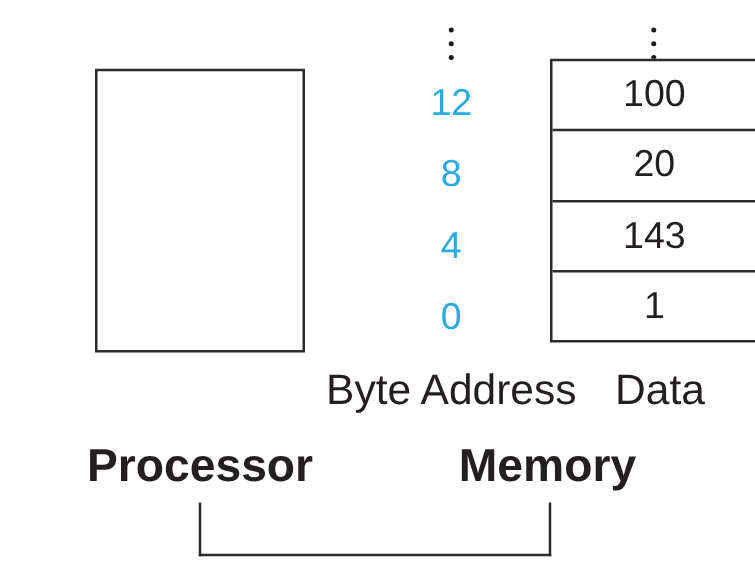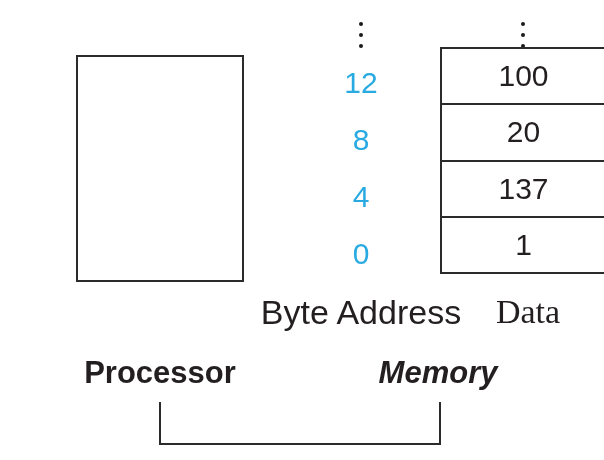--- a/index.html
+++ b/index.html
@@ -100,35 +100,35 @@
   .caption {
     position: absolute;
     top: 296px;
     transform: translateX(-50%);
     color: var(--text-color);
     font-size: 34px;
     line-height: 32px;
     white-space: nowrap;
   }
   .byte-caption { left: 313px; }
-  .data-caption { left: 480px; font-family: Liberation Serif, serif; }
+  .data-caption { left: 480px; }
 
   
   .comp-label {
     position: absolute;
     top: 357px;
     transform: translateX(-50%);
     color: var(--text-color);
-    font-size: 31px;
+    font-size: 37px;
     line-height: 32px;
     font-weight: bold;
     white-space: nowrap;
   }
   .processor-label { left: 112px; }
-  .memory-label { left: 390px; font-style: italic; }
+  .memory-label { left: 390px; }
 
   
   .bracket {
     position: absolute;
     left: 111px;
     top: 402px;
     width: 282px;
     height: 43px;
     border-left: 2px solid var(--line-color);
     border-right: 2px solid var(--line-color);
@@ -158,21 +158,21 @@
   <div class="addr-col">
     <div class="addr">12</div>
     <div class="addr">8</div>
     <div class="addr">4</div>
     <div class="addr">0</div>
   </div>
 
   <div class="mem-table">
     <div class="mem-cell">100</div>
     <div class="mem-cell">20</div>
-    <div class="mem-cell">137</div>
+    <div class="mem-cell">143</div>
     <div class="mem-cell">1</div>
   </div>
 
   <div class="caption byte-caption">Byte Address</div>
   <div class="caption data-caption">Data</div>
 
   <div class="comp-label processor-label">Processor</div>
   <div class="comp-label memory-label">Memory</div>
 
   <div class="bracket"></div>

